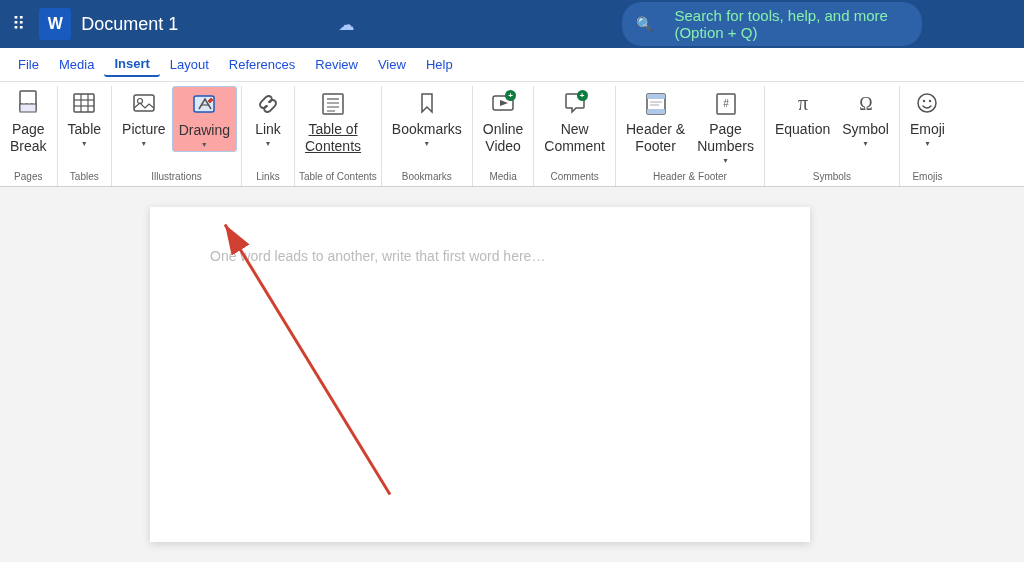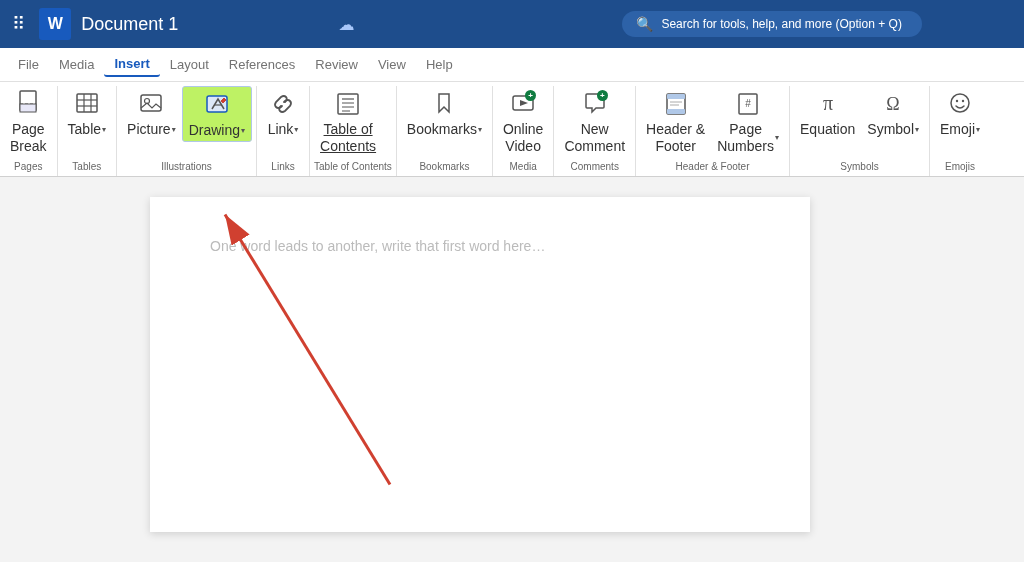--- a/index.html
+++ b/index.html
@@ -61,21 +61,21 @@
       display: flex;
       align-items: center;
       padding: 0 8px;
       border-bottom: 1px solid #e0e0e0;
     }
     .menu-item {
       padding: 4px 10px;
       font-size: 13px;
       cursor: pointer;
       border-radius: 3px;
-      color: #737373;
+      color: #1d4ed8;
     }
     .menu-item.active {
       color: #185abd;
       border-bottom: 2px solid #185abd;
       font-weight: 700;
     }
 
     
     .ribbon {
       background: white;
@@ -114,41 +114,41 @@
       padding: 4px 6px 2px 6px;
       cursor: pointer;
       border-radius: 3px;
       min-width: 44px;
       font-size: 11px;
       color: #333;
       text-align: center;
       line-height: 1.2;
       gap: 3px;
     }
-    .ribbon-btn.highlighted { background: #bef264; border: 1px solid #b0c8e8; }
+    .ribbon-btn.highlighted { background: #fca5a5; border: 1px solid #b0c8e8; }
     .ribbon-btn-icon {
       font-size: 22px;
       line-height: 1;
       display: flex;
       align-items: center;
       justify-content: center;
       height: 28px;
     }
     .ribbon-btn-label {
       font-size: 14px;
       color: #333;
       line-height: 1.2;
     }
     .ribbon-btn-arrow {
       font-size: 8px;
       color: #555;
     }
     .btn-with-arrow {
       display: flex;
-      flex-direction: row;
+      flex-direction: column;
       align-items: center;
       gap: 1px;
     }
 
     
     .doc-area {
       background: #f3f3f3;
       flex: 1;
       display: flex;
       justify-content: center;
@@ -183,21 +183,21 @@
 <body>
 
 <div class="title-bar">
   <span class="title-bar-apps-icon">⠿</span>
   <div class="word-logo">W</div>
   <span class="doc-title">Document 1</span>
   <span class="title-cloud-icon">☁</span>
   <div style="flex:1"></div>
   <div class="search-bar">
     <span class="search-bar-icon">🔍</span>
-    <span style="color:#ffffff; font-size:12px;">Search for tools, help, and more (Option + Q)</span>
+    <span style="color:#86efac; font-size:15px;margin-left:13px;">Search for tools, help, and more (Option + Q)</span>
   </div>
   <div style="width:80px"></div>
 </div>
 
 <div class="menu-bar">
   <div class="menu-item">File</div>
   <div class="menu-item">Media</div>
   <div class="menu-item active">Insert</div>
   <div class="menu-item">Layout</div>
   <div class="menu-item">References</div>

